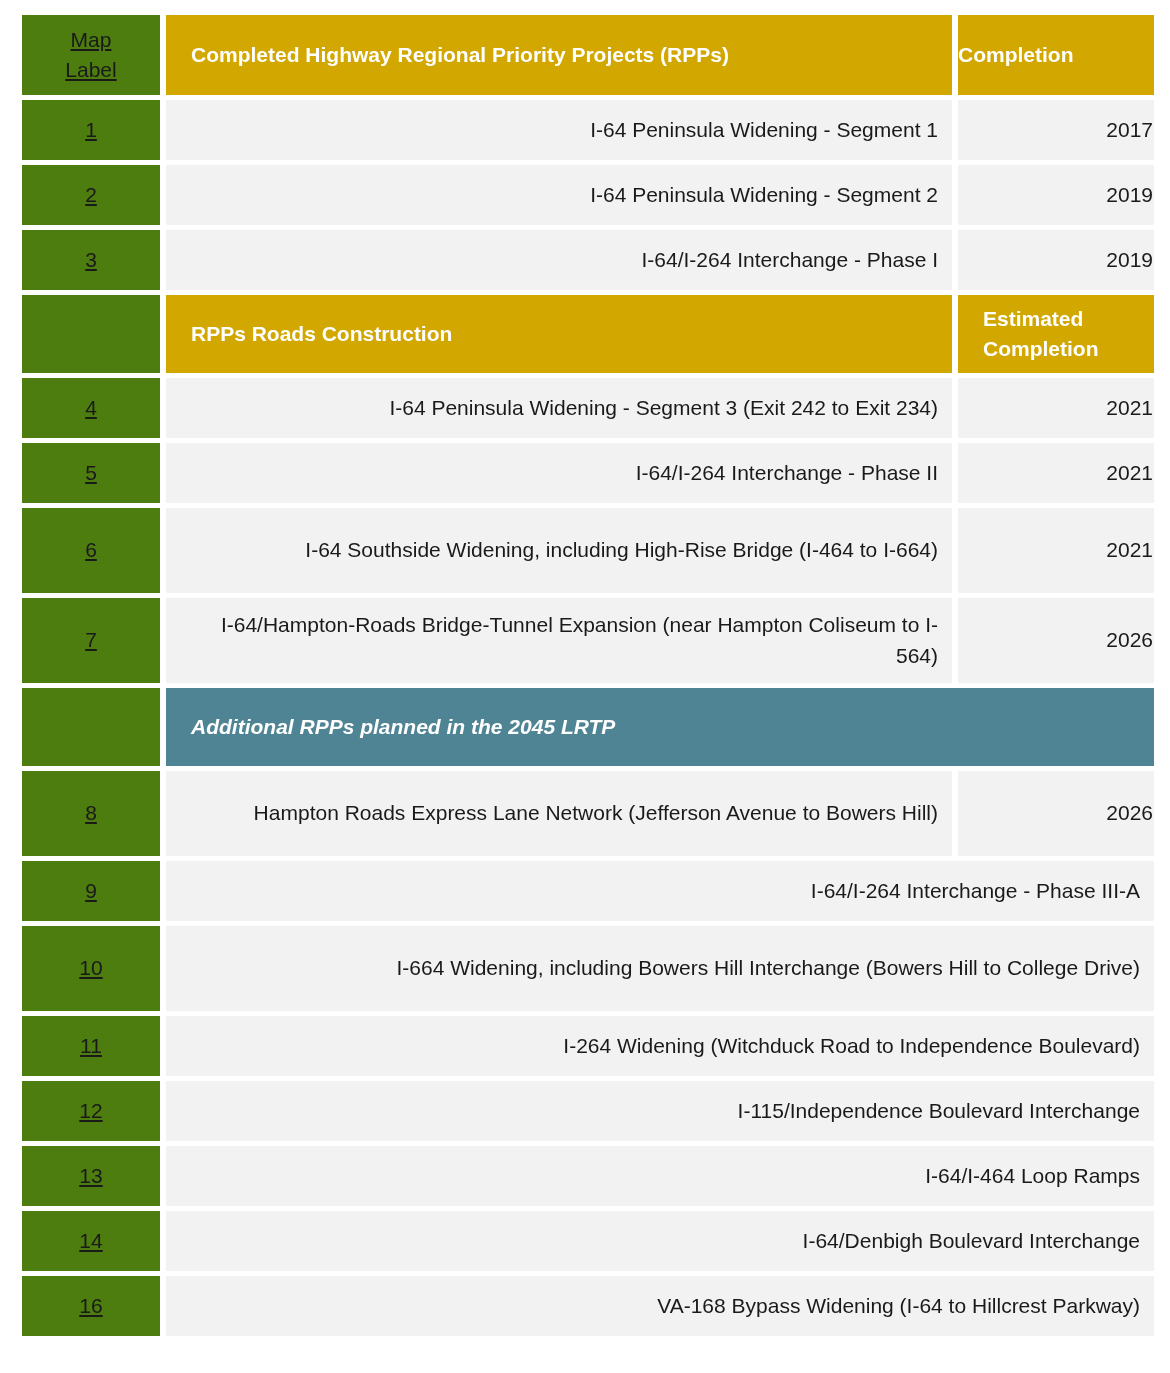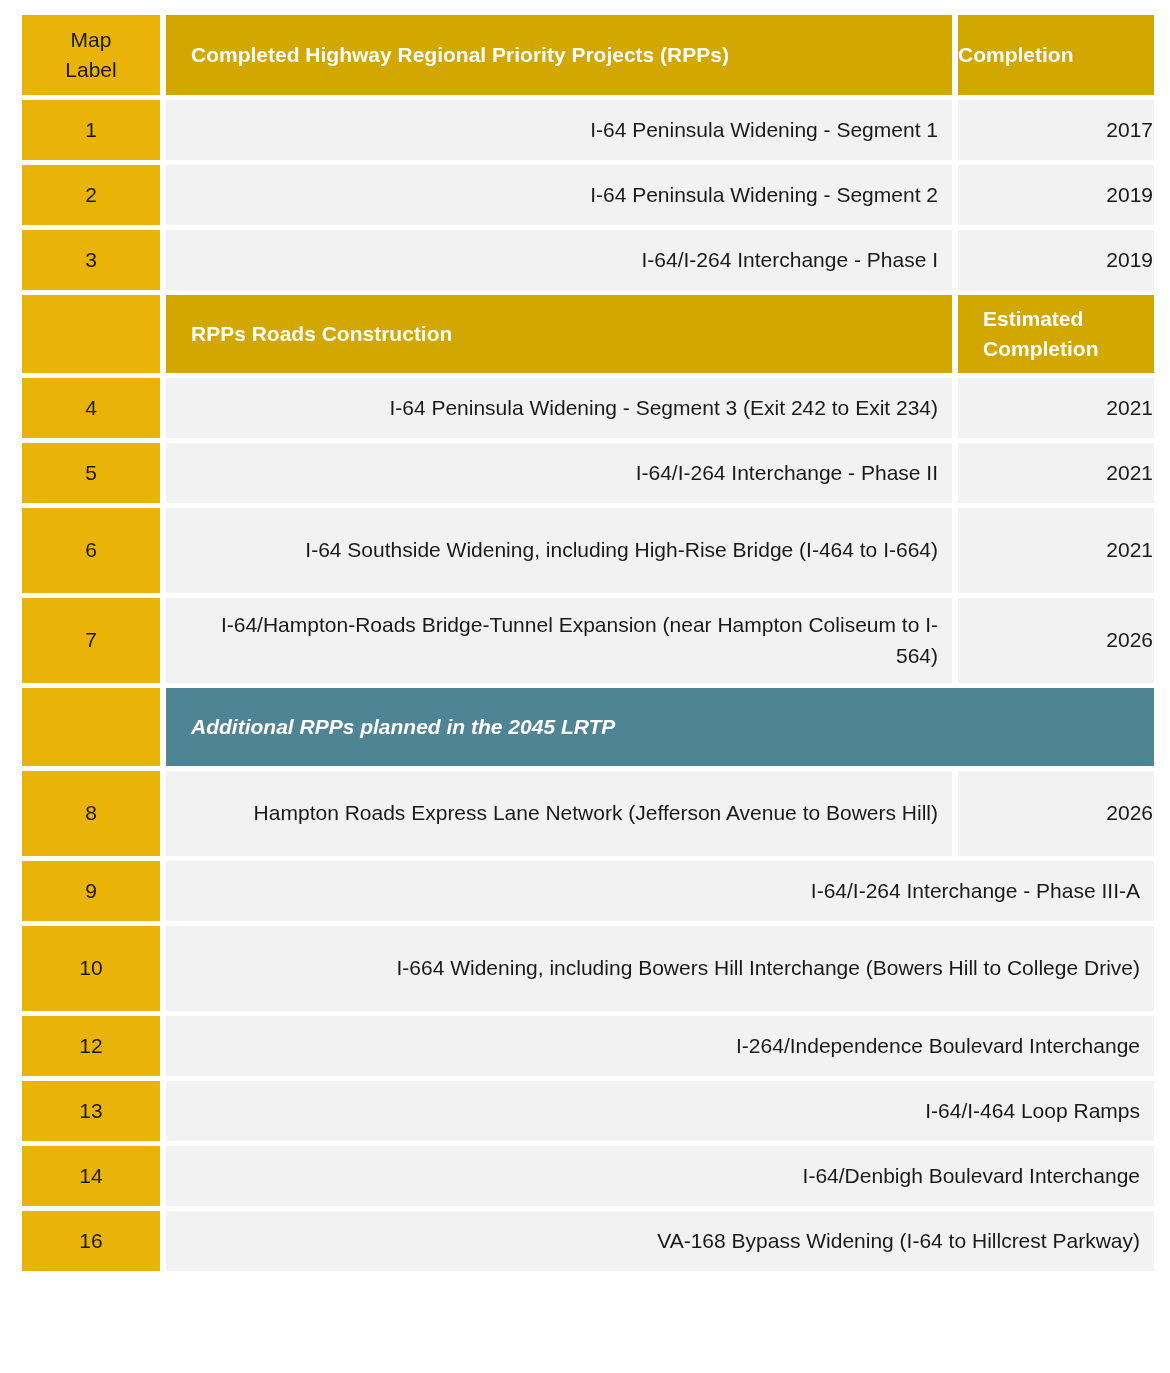--- a/index.html
+++ b/index.html
@@ -22,21 +22,22 @@
   col.c-year { width: 196px; }
 
   td {
     vertical-align: middle;
     font-size: 21px;
     line-height: 1.45;
     background: #f2f2f2;
   }
   td.label-cell {
     text-align: center;
-    background: #eab308;
+    background: #4d7c0f;
+    text-decoration: underline;
   }
   td.project-cell {
     text-align: right;
     padding: 6px 14px 6px 25px;
   }
   td.year-cell {
     text-align: right;
   }
   td.sec {
     color: #ffffff;
@@ -128,22 +129,26 @@
   </tr>
   <tr class="rh-s">
     <td class="label-cell">9</td>
     <td class="project-cell" colspan="2">I-64/I-264 Interchange - Phase III-A</td>
   </tr>
   <tr class="rh-t">
     <td class="label-cell">10</td>
     <td class="project-cell" colspan="2">I-664 Widening, including Bowers Hill Interchange (Bowers Hill to College Drive)</td>
   </tr>
   <tr class="rh-s">
+    <td class="label-cell">11</td>
+    <td class="project-cell" colspan="2">I-264 Widening (Witchduck Road to Independence Boulevard)</td>
+  </tr>
+  <tr class="rh-s">
     <td class="label-cell">12</td>
-    <td class="project-cell" colspan="2">I-264/Independence Boulevard Interchange</td>
+    <td class="project-cell" colspan="2">I-115/Independence Boulevard Interchange</td>
   </tr>
   <tr class="rh-s">
     <td class="label-cell">13</td>
     <td class="project-cell" colspan="2">I-64/I-464 Loop Ramps</td>
   </tr>
   <tr class="rh-s">
     <td class="label-cell">14</td>
     <td class="project-cell" colspan="2">I-64/Denbigh Boulevard Interchange</td>
   </tr>
   <tr class="rh-s">

